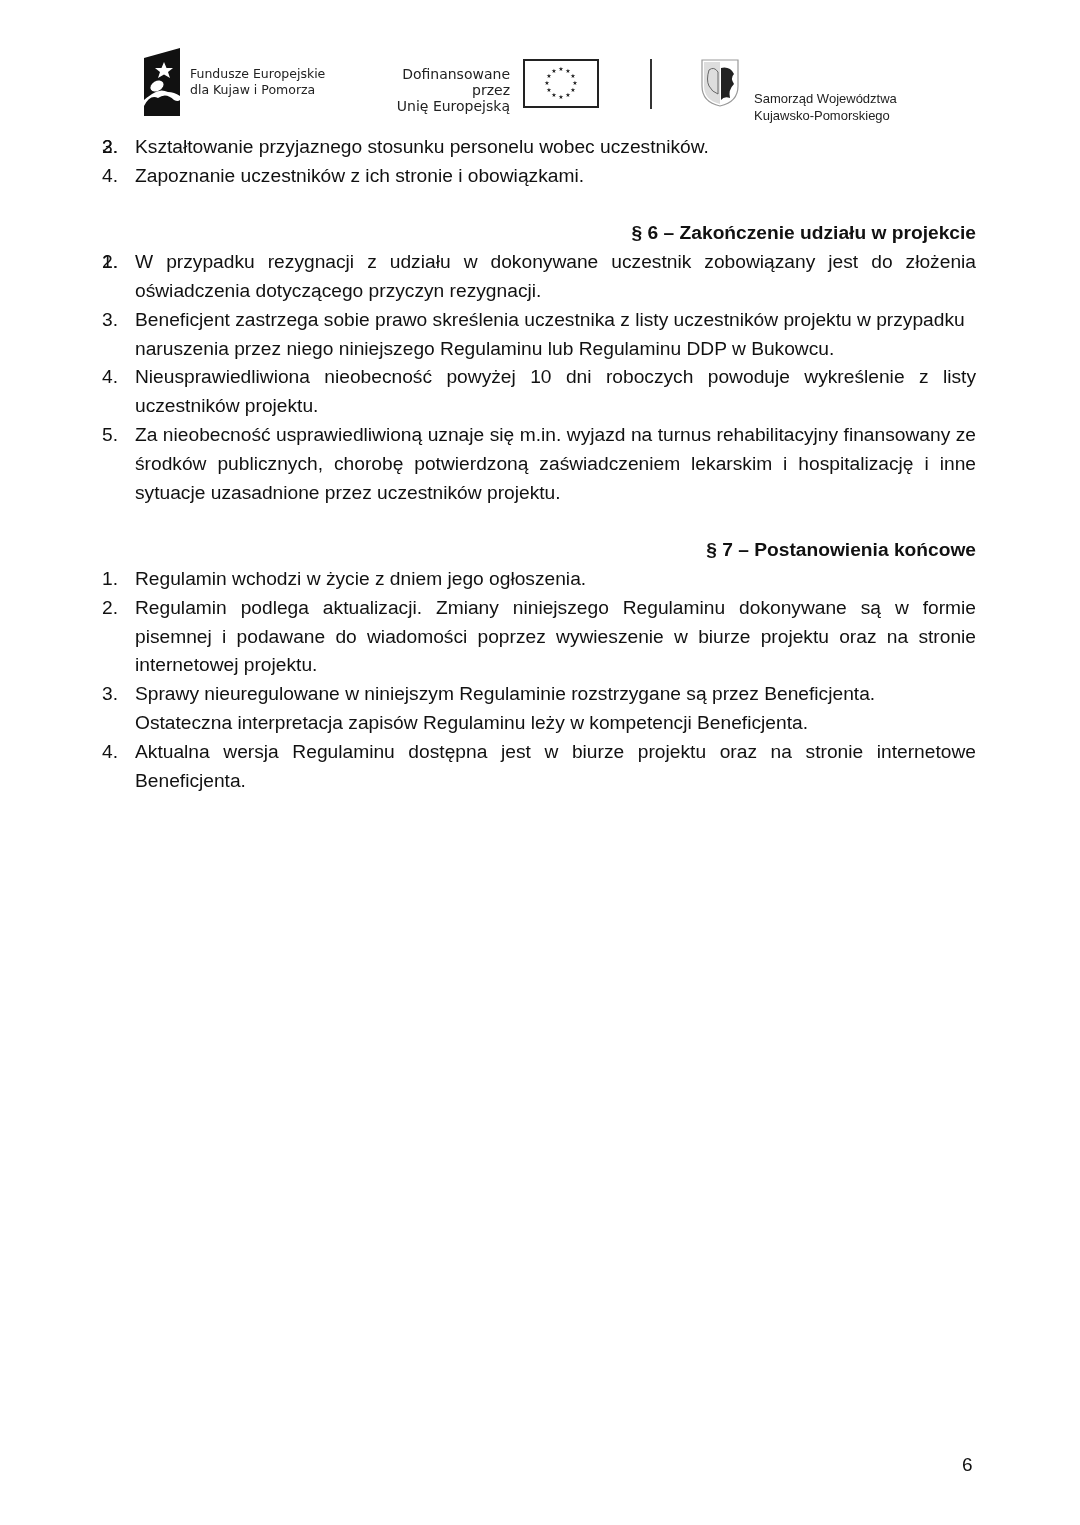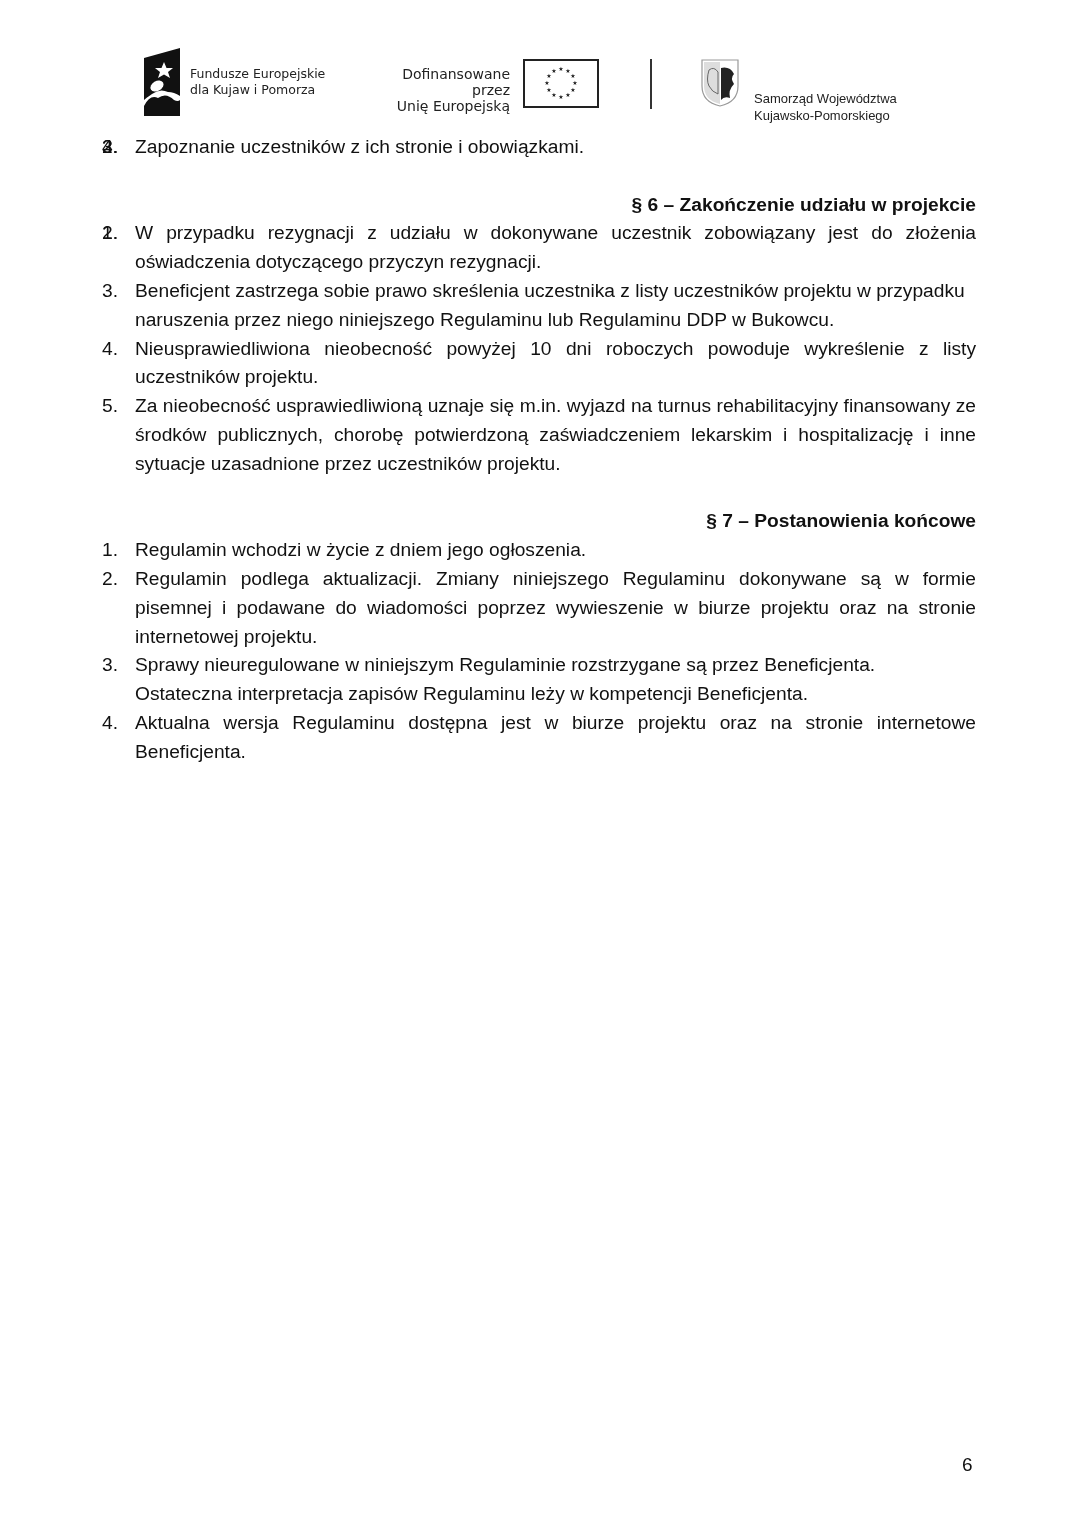--- a/index.html
+++ b/index.html
@@ -64,21 +64,21 @@
   </svg>
   <div class="samorzad-text">
     <div>Samorząd Województwa</div>
     <div>Kujawsko-Pomorskiego</div>
   </div>
 </div>
 
 <div class="content">
   <ol class="list">
     <li><span class="num">2.</span></li>
-    <li><span class="num">3.</span></li>
+    <li><span class="num">3.</span><span>Kształtowanie przyjaznego stosunku personelu wobec uczestników.</span></li>
     <li><span class="num">4.</span><span>Zapoznanie uczestników z ich stronie i obowiązkami.</span></li>
   </ol>
 
   <div class="sec-title">§ 6 – Zakończenie udziału w projekcie</div>
   <ol class="list">
     <li><span class="num">1.</span></li>
     <li><span class="num">2.</span><span>W przypadku rezygnacji z udziału w dokonywane uczestnik zobowiązany jest do złożenia oświadczenia dotyczącego przyczyn rezygnacji.</span></li>
     <li style="text-align:left"><span class="num">3.</span><span>Beneficjent zastrzega sobie prawo skreślenia uczestnika z listy uczestników projektu w przypadku naruszenia przez niego niniejszego Regulaminu lub Regulaminu DDP w Bukowcu.</span></li>
     <li><span class="num">4.</span><span>Nieusprawiedliwiona nieobecność powyżej 10 dni roboczych powoduje wykreślenie z listy uczestników projektu.</span></li>
     <li><span class="num">5.</span><span>Za nieobecność usprawiedliwioną uznaje się m.in. wyjazd na turnus rehabilitacyjny finansowany ze środków publicznych, chorobę potwierdzoną zaświadczeniem lekarskim i hospitalizację i inne sytuacje uzasadnione przez uczestników projektu.</span></li>

